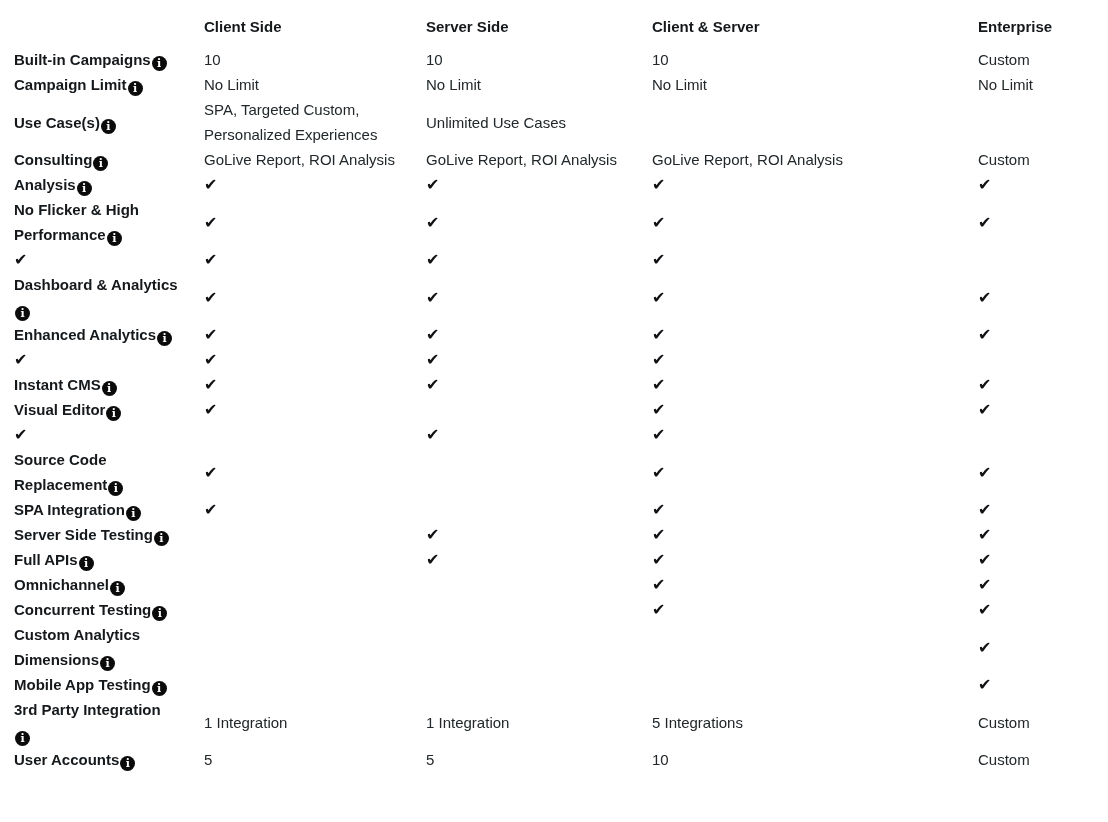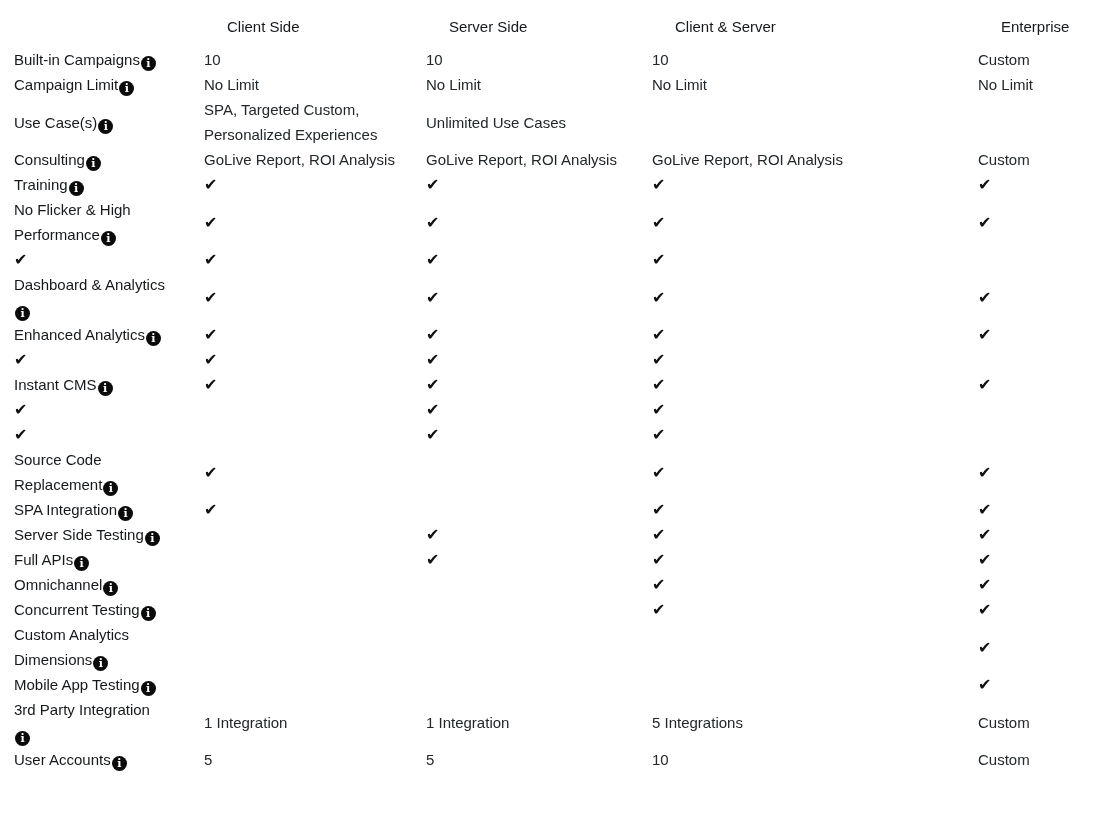--- a/index.html
+++ b/index.html
@@ -9,23 +9,23 @@
     padding:14px 0 0 14px; overflow:hidden; background:#ffffff;
   }
   .row {
     display:grid;
     grid-template-columns:190px 222px 226px 326px 130px;
     align-items:center;
     min-height:25px;
   }
   .spacer { height:8px; }
   .cell { font-size:15px; line-height:25px; color:#21272a; }
-  .header-cell { font-size:15px; line-height:25px; font-weight:400; color:#15191c;margin-left:23px; }
+  .header-cell { font-size:15px; line-height:25px; font-weight:700; color:#15191c; }
   .label-cell {
-    font-size:15px; line-height:25px; font-weight:400; color:#15191c;
+    font-size:15px; line-height:25px; font-weight:700; color:#15191c;
     white-space:pre-line; padding-right:4px;
   }
   .info-icon {
     display:inline-block; width:15px; height:15px; border-radius:50%;
     background:#0b0b0b; color:#ffffff; text-align:center;
     font-family:"DejaVu Serif",serif; font-style:normal; font-weight:700;
     font-size:11px; line-height:15px; margin-left:1px; vertical-align:-2px;
     cursor:pointer;
   }
   .info-icon::before { content:"i"; }
@@ -67,21 +67,21 @@
         <div class="cell"><span>Unlimited Use Cases</span></div>
       </div>
       <div class="row">
         <div class="label-cell"><span>Consulting</span><span class="info-icon"></span></div>
         <div class="cell"><span>GoLive Report, ROI Analysis</span></div>
         <div class="cell"><span>GoLive Report, ROI Analysis</span></div>
         <div class="cell"><span>GoLive Report, ROI Analysis</span></div>
         <div class="cell"><span>Custom</span></div>
       </div>
       <div class="row">
-        <div class="label-cell"><span>Training</span><span class="info-icon"></span></div>
+        <div class="label-cell"><span>Analysis</span><span class="info-icon"></span></div>
         <div class="cell"><span class="check">✔</span></div>
         <div class="cell"><span class="check">✔</span></div>
         <div class="cell"><span class="check">✔</span></div>
         <div class="cell"><span class="check">✔</span></div>
       </div>
       <div class="row">
         <div class="label-cell"><span>No Flicker &amp; High
 Performance</span><span class="info-icon"></span></div>
         <div class="cell"><span class="check">✔</span></div>
         <div class="cell"><span class="check">✔</span></div>
@@ -116,20 +116,21 @@
         <div class="cell"><span class="check">✔</span></div>
       </div>
       <div class="row">
         <div class="label-cell"><span>Instant CMS</span><span class="info-icon"></span></div>
         <div class="cell"><span class="check">✔</span></div>
         <div class="cell"><span class="check">✔</span></div>
         <div class="cell"><span class="check">✔</span></div>
         <div class="cell"><span class="check">✔</span></div>
       </div>
       <div class="row">
+        <div class="label-cell"><span>Visual Editor</span><span class="info-icon"></span></div>
         <div class="cell"><span class="check">✔</span></div>
         <div class="cell"></div>
         <div class="cell"><span class="check">✔</span></div>
         <div class="cell"><span class="check">✔</span></div>
       </div>
       <div class="row">
         <div class="cell"><span class="check">✔</span></div>
         <div class="cell"></div>
         <div class="cell"><span class="check">✔</span></div>
         <div class="cell"><span class="check">✔</span></div>

